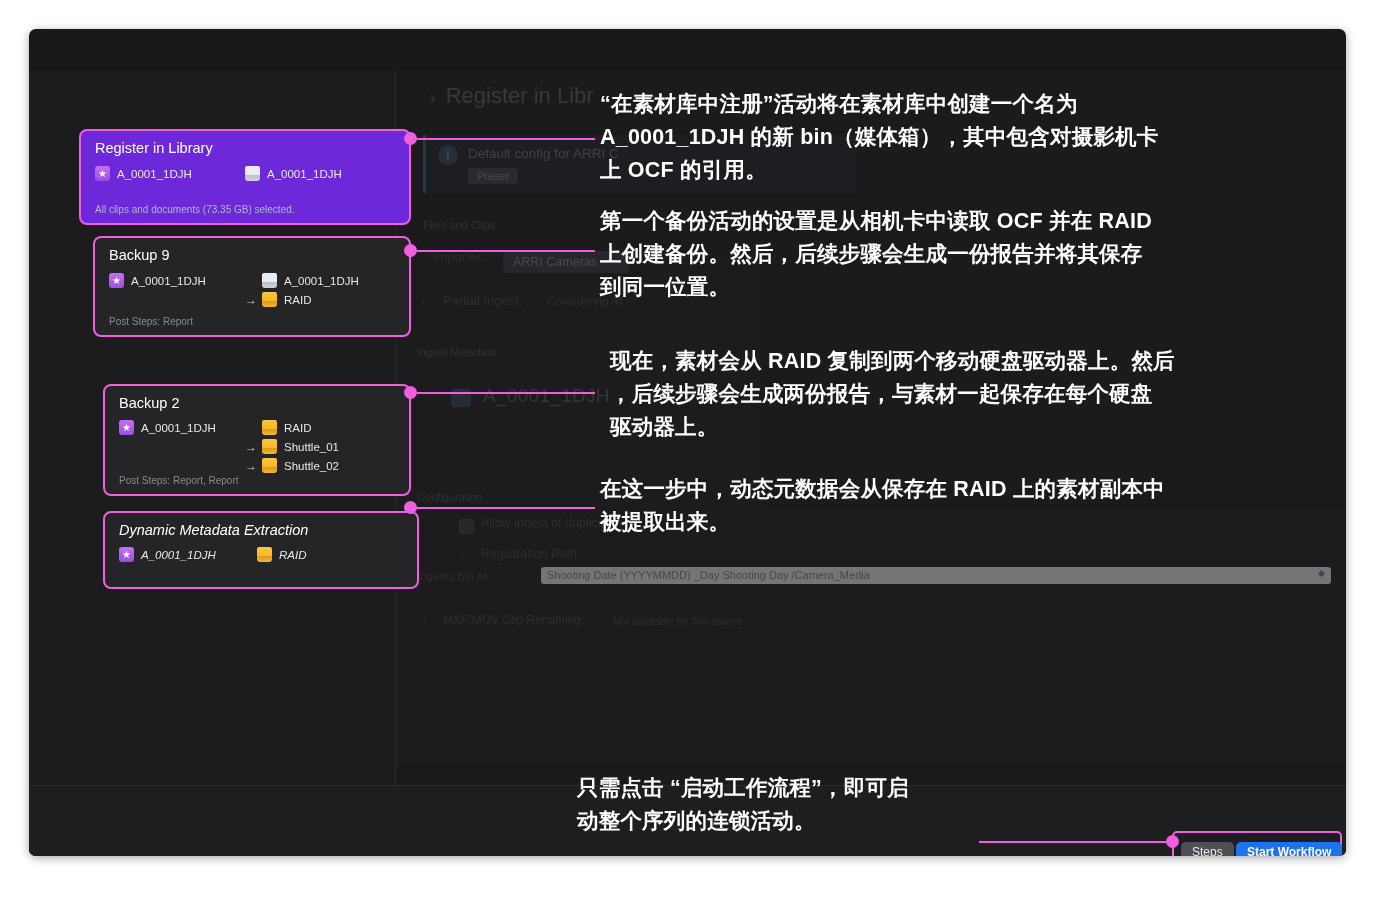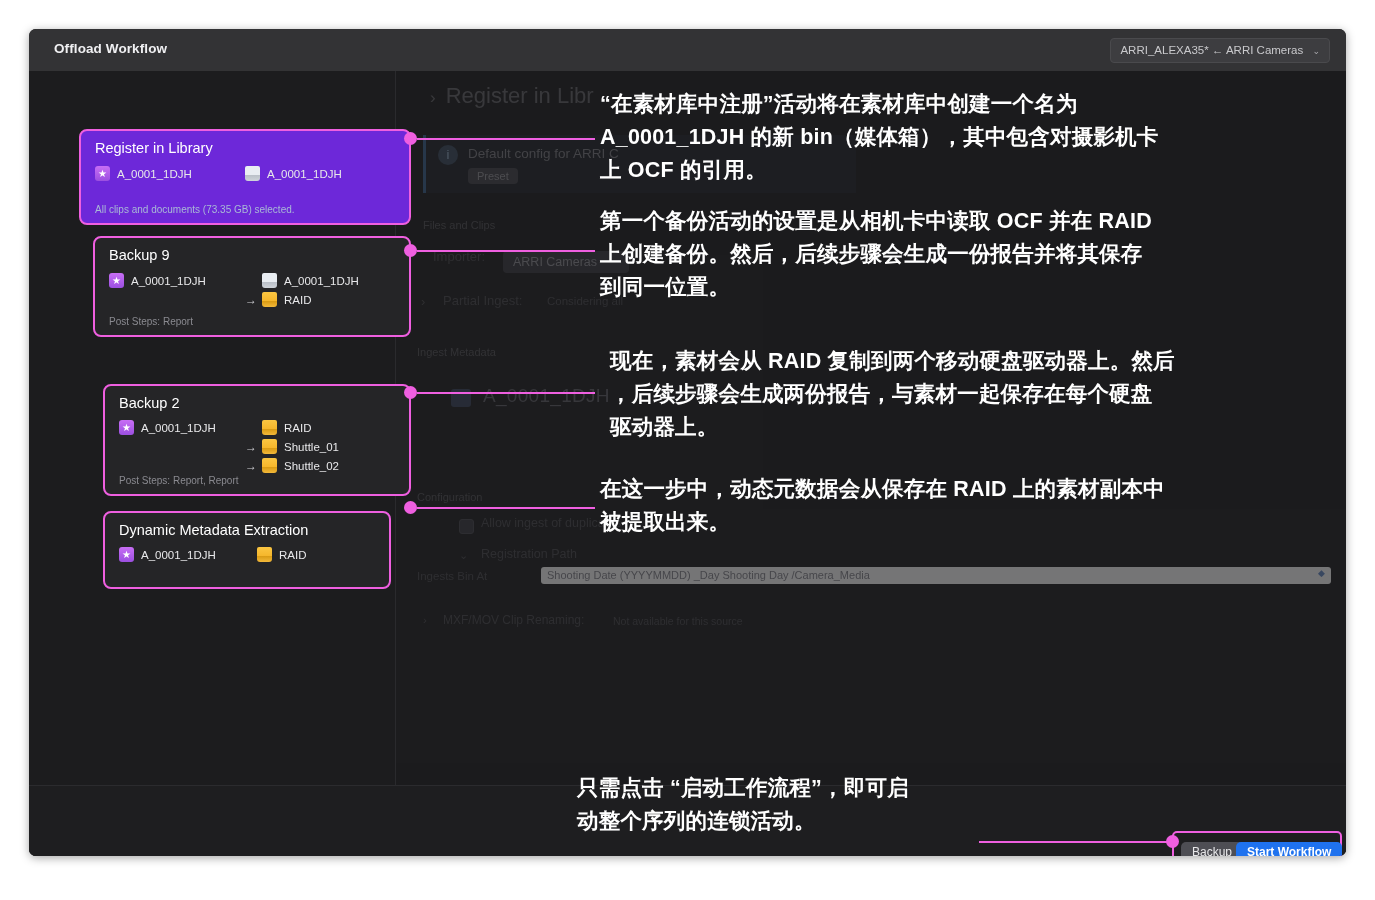--- a/index.html
+++ b/index.html
@@ -303,27 +303,20 @@
     color: #ffffff;
     font-size: 12px;
     font-weight: bold;
   }
 </style>
 </head>
 <body>
 
 <div id="app-window">
 
-  <div id="title-bar">
-    <div id="window-title">Offload Workflow</div>
-    <div id="source-selector">
-      <span>ARRI_ALEXA35* ← ARRI Cameras</span>
-      <span class="chev">⌄</span>
-    </div>
-  </div>
 
   <div id="window-body">
 
     <div id="detail-pane">
       <div id="detail-head">
         <span class="disc">›</span><span>Register in Libr</span>
       </div>
 
       <div id="preset-row">
         <div id="preset-info-icon">i</div>
@@ -424,21 +417,21 @@
         </div>
         <div class="chip">
           <span class="arrow">→</span>
           <span class="ico ico-drive"></span>
           <span>Shuttle_02</span>
         </div>
       </div>
       <div class="card-footer grey">Post Steps: Report, Report</div>
     </div>
 
-    <div class="activity-card plain" style="left:74px; top:440px; width:288px; height:78px;">
+    <div class="activity-card plain" style="left:74px; top:440px; width:316px; height:78px;font-style:italic;">
       <div class="card-title">Dynamic Metadata Extraction</div>
       <div class="chip-row" style="left:14px; top:32px;">
         <div class="chip">
           <span class="ico ico-star">★</span>
           <span>A_0001_1DJH</span>
         </div>
       </div>
       <div class="chip-row" style="left:152px; top:32px;">
         <div class="chip">
           <span class="ico ico-drive"></span>
@@ -462,21 +455,21 @@
     <div class="connector-dot" style="left:375px; top:315px;"></div>
     <div class="connector-line" style="left:388px; top:321px; width:178px;"></div>
 
     <div class="connector-dot" style="left:375px; top:430px;"></div>
     <div class="connector-line" style="left:388px; top:436px; width:178px;"></div>
 
     <div class="connector-dot" style="left:1137px; top:764px;"></div>
     <div class="connector-line" style="left:950px; top:770px; width:195px;"></div>
 
     <div id="start-callout-box" style="left:1143px; top:760px;"></div>
-    <div id="cancel-button" style="left:1152px; top:771px;">Backup</div>
+    <div id="cancel-button" style="left:1152px; top:771px;">Steps</div>
     <div id="start-workflow-button" style="left:1207px; top:771px;">Start Workflow</div>
 
   </div>
 </div>
 
 <div class="annotation" style="left:600px; top:88px;  width:740px;">“在素材库中注册”活动将在素材库中创建一个名为
 A_0001_1DJH 的新 bin（媒体箱），其中包含对摄影机卡
 上 OCF 的引用。</div>
 <div class="annotation" style="left:600px; top:205px; width:740px;">第一个备份活动的设置是从相机卡中读取 OCF 并在 RAID
 上创建备份。然后，后续步骤会生成一份报告并将其保存

